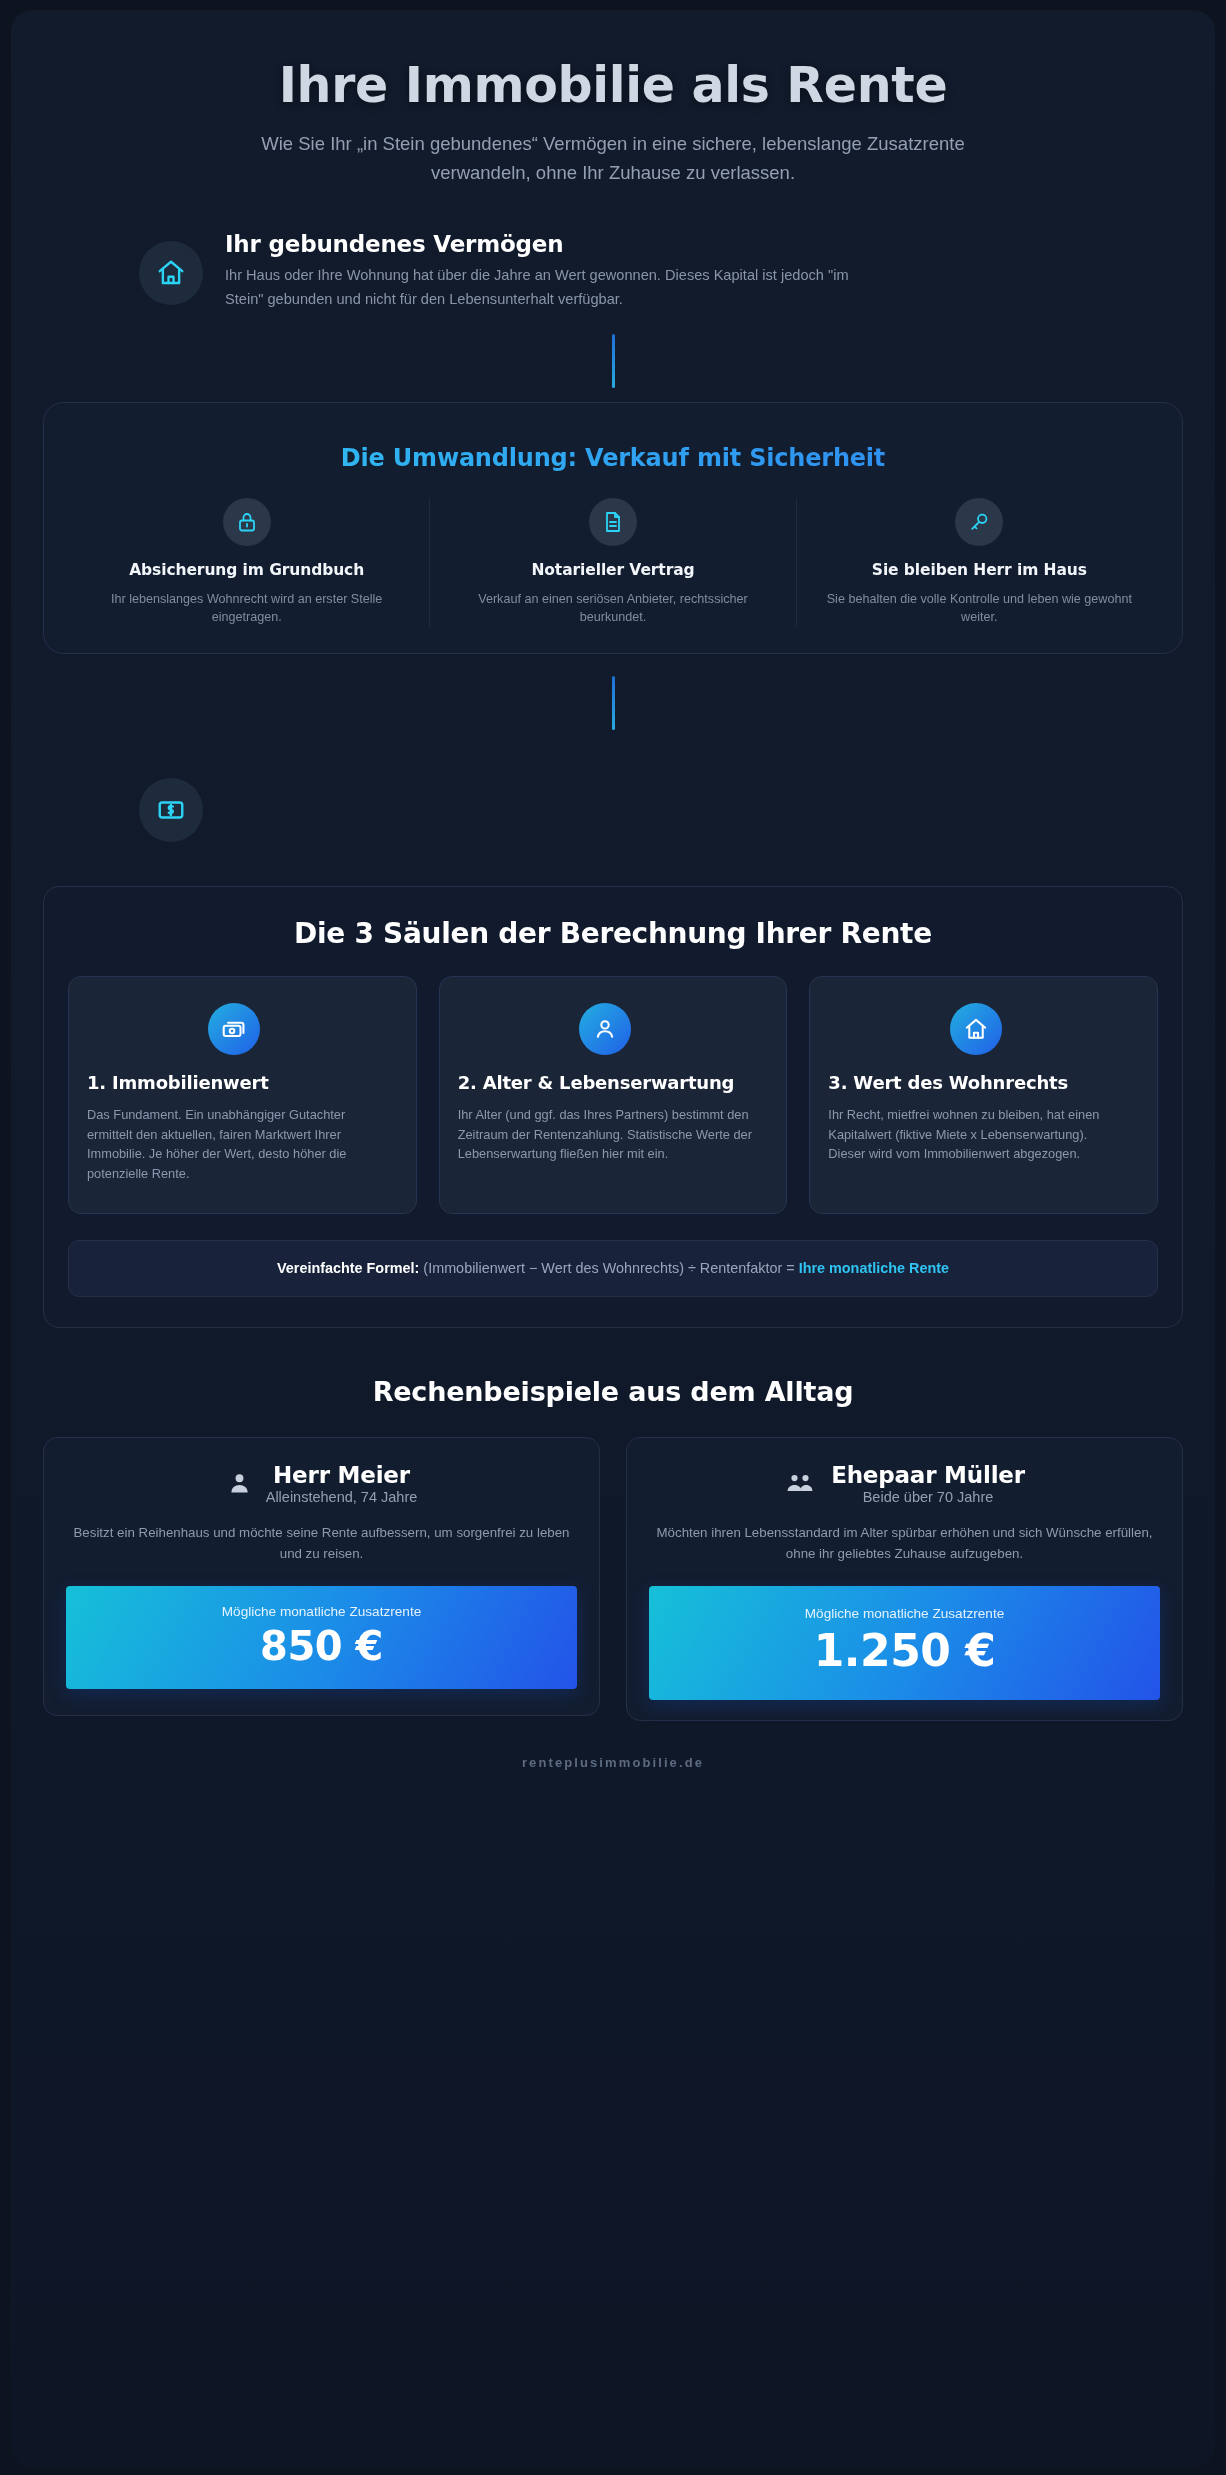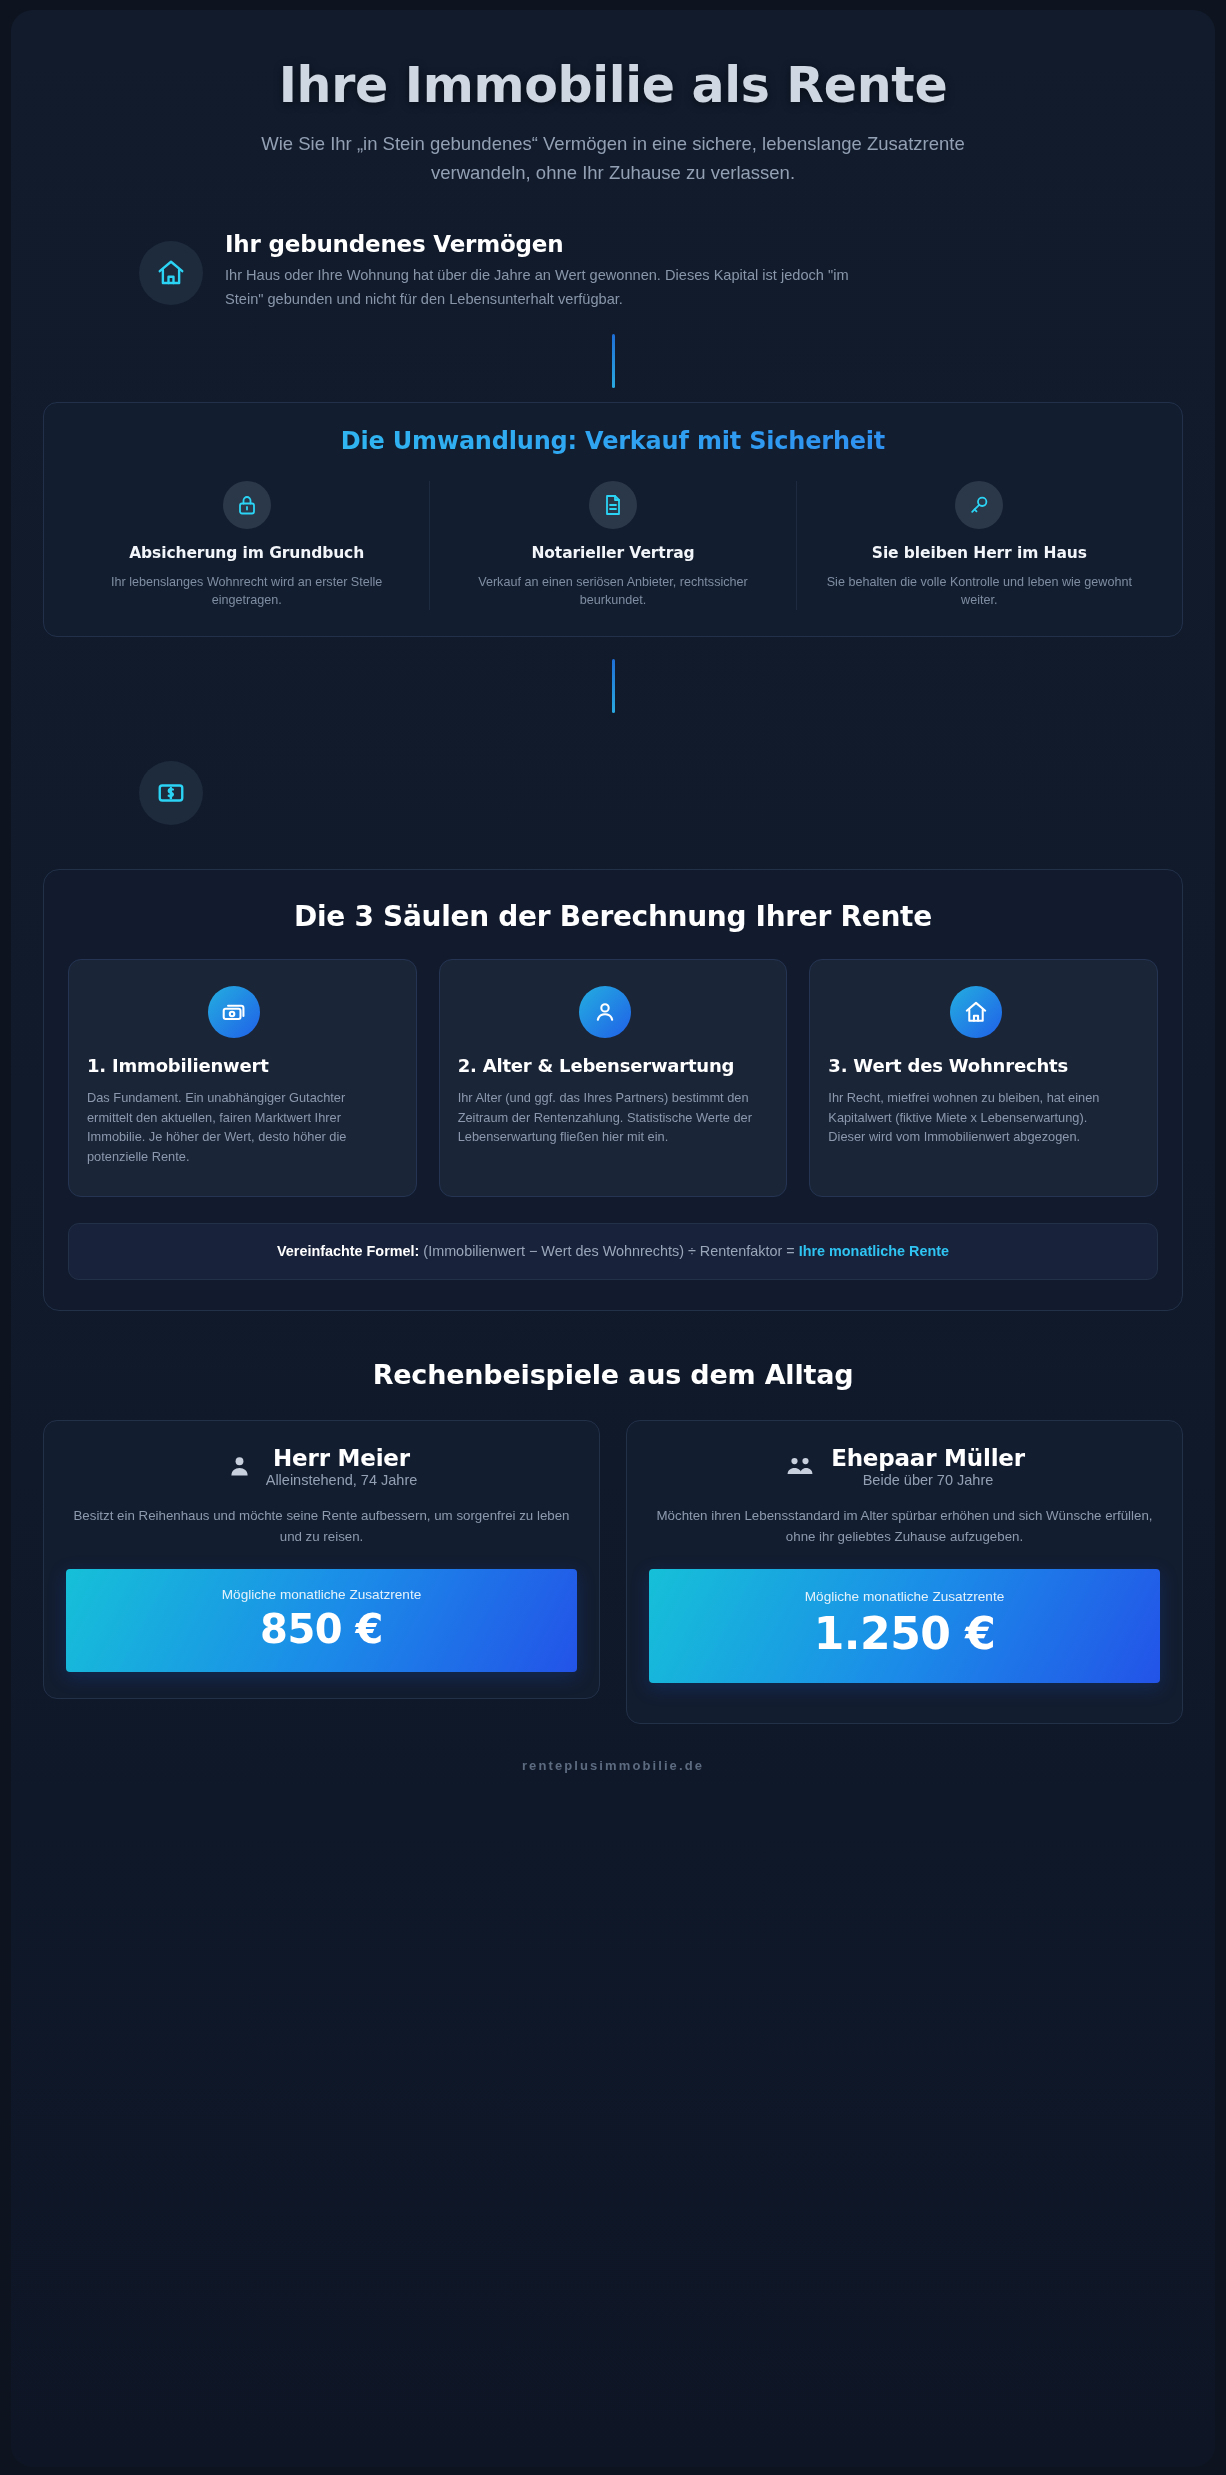--- a/index.html
+++ b/index.html
@@ -87,23 +87,23 @@
     height: 54px;
     margin: 22px auto 14px auto;
     border-radius: 2px;
     background: linear-gradient(180deg, #1f6fd6 0%, #2aa9e0 100%);
   }
 
   
   .conv-panel {
     margin-top: 0;
     border: 1px solid #22304a;
-    border-radius: 14px;
+    border-radius: 20px;
     background: #121d2f;
-    padding: 24px 20px 26px 20px;
+    padding: 41px 20px 26px 20px;
   }
   .conv-title {
     text-align: center;
     font-family: "DejaVu Sans", sans-serif;
     font-size: 24px;
     font-weight: bold;
     letter-spacing: -0.2px;
     background: linear-gradient(90deg, #30c8f2 0%, #2f7ff0 100%);
     -webkit-background-clip: text;
     background-clip: text;
@@ -224,21 +224,21 @@
     align-items: flex-start;
   }
   .excard {
     flex: 1 1 0;
     border: 1px solid #223048;
     border-radius: 14px;
     background: #131d30;
     padding: 24px 22px 26px 22px;
     text-align: center;
   }
-  .excard.tall { padding-bottom: 40px; }
+  .excard.tall { padding-bottom: 20px; }
   .ex-head {
     display: flex;
     align-items: center;
     justify-content: center;
     gap: 13px;
   }
   .ex-name {
     font-family: "DejaVu Sans", sans-serif;
     font-size: 23px;
     font-weight: bold;

